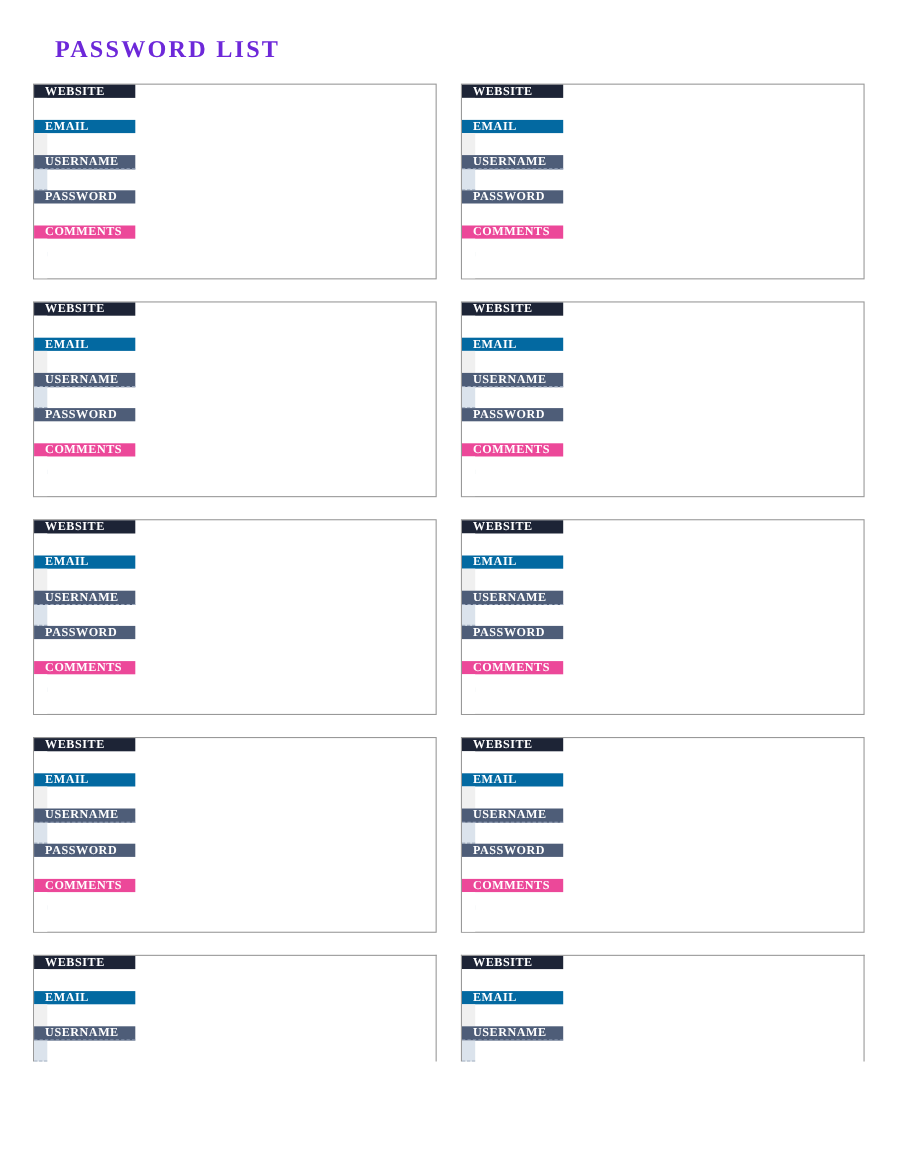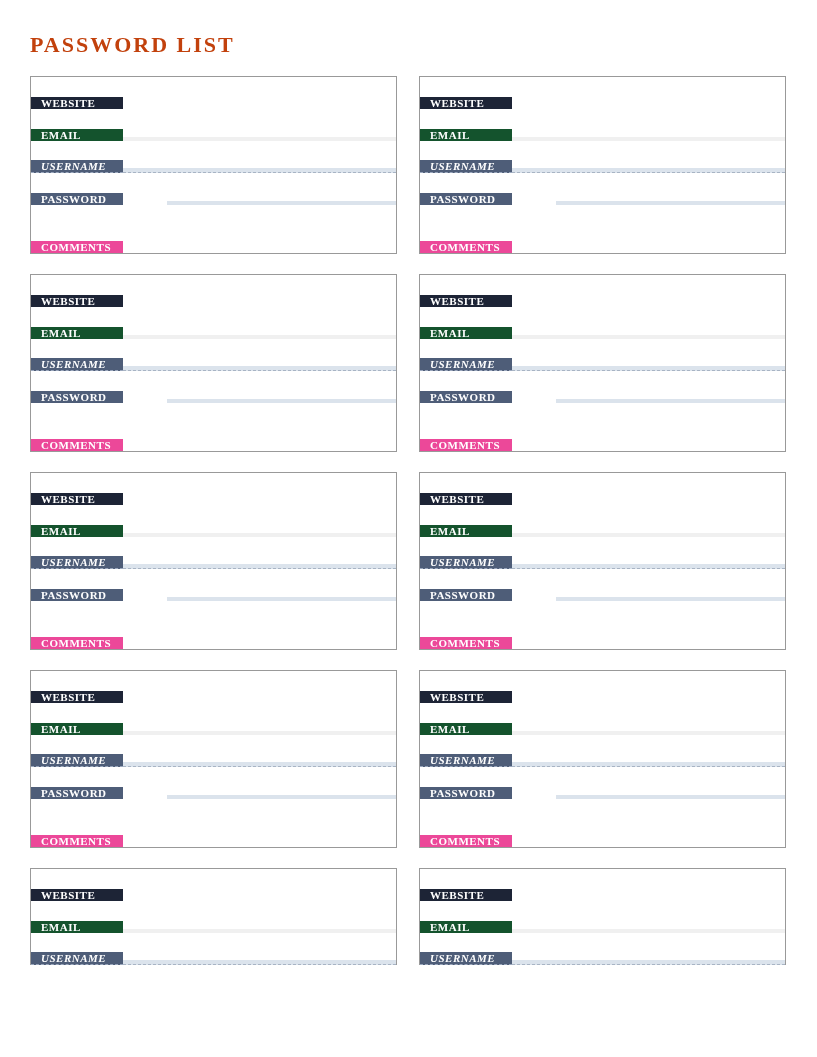--- a/index.html
+++ b/index.html
@@ -5,36 +5,38 @@
   * { box-sizing: border-box; margin: 0; padding: 0; }
   body {
     background: #ffffff;
     font-family: Georgia, 'Times New Roman', serif;
     width: 817px;
     padding: 32px 30px;
   }
   .page-title {
     font-size: 22px;
     font-weight: bold;
-    color: #c2410c;
+    color: #6d28d9;
     letter-spacing: 2px;
     margin-bottom: 18px;
+    margin-left: 20px;
   }
   .grid {
     display: flex;
     flex-wrap: wrap;
     gap: 20px 22px;
   }
   .card {
     width: 367px;
     border: 1px solid #999;
   }
   .row {
     display: flex;
-    align-items: flex-end;
+    align-items: flex-start;
+    flex-direction: column;
   }
   .label {
     width: 92px;
     color: #fff;
     font-size: 11px;
     font-weight: bold;
     letter-spacing: 0.5px;
     display: flex;
     align-items: center;
     padding-left: 10px;
@@ -46,34 +48,34 @@
   }
   
   .row.website   { height: 32px; }
   .row.email     { height: 32px; }
   .row.username  { height: 32px; }
   .row.password  { height: 32px; gap: 44px; }
   .row.comments  { height: 48px; }
 
   
   .row.website  .label { background: #1d2436; }
-  .row.email    .label { background: #14532d; }
+  .row.email    .label { background: #0369a1; }
   .row.username .label { background: #4e5d78; }
   .row.password .label { background: #4e5d78; }
   .row.comments .label { background: #ec4899; }
 
   
   .row.website  .value { background: #ffffff; }
   .row.email    .value { background: #f0f0f0; }
   .row.username .value { background: #dbe3ec; }
   .row.password .value { background: #dbe3ec; }
   .row.comments .value { background: #ffffff; }
 
   
-  .row.username .label { border-bottom: 1px dashed #9aa7bd; font-style: italic; }
+  .row.username .label { border-bottom: 1px dashed #9aa7bd; }
   .row.username .value { border-bottom: 1px dashed #a8b4c4; }
 
   
 </style>
 </head>
 <body>
 
 <h1 class="page-title">PASSWORD LIST</h1>
 
 <div class="grid">

